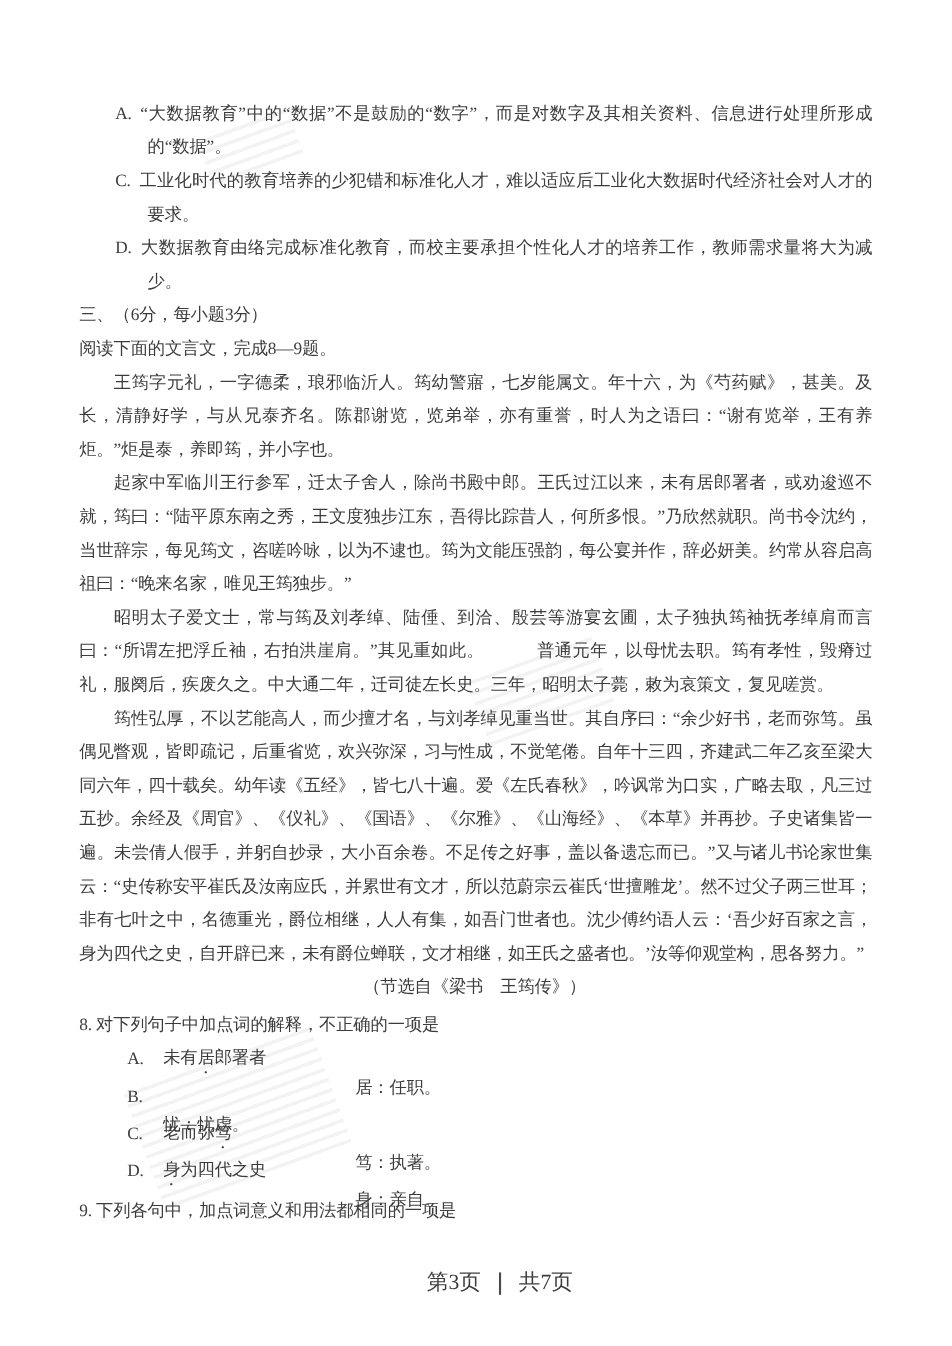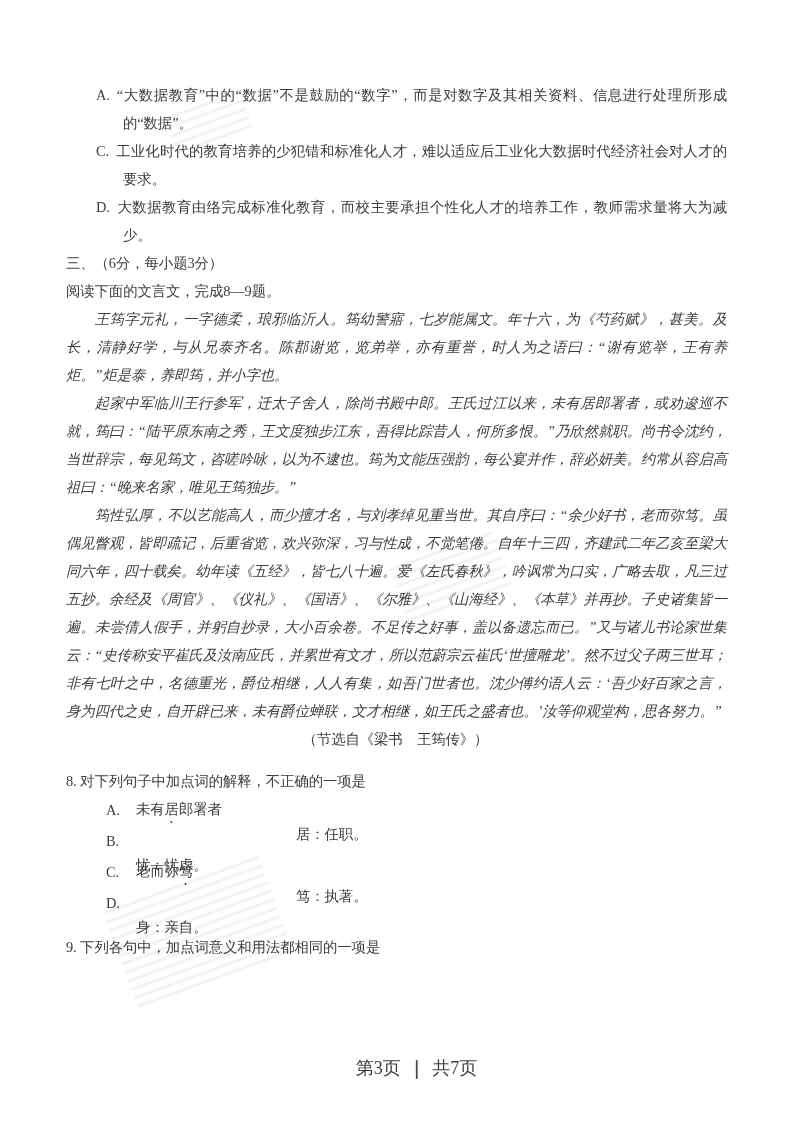--- a/index.html
+++ b/index.html
@@ -22,23 +22,23 @@
     font-size: 14.4px;
     letter-spacing: -0.1px;
     line-height: 28px;
     text-align: justify;
   }
   p { margin: 0; }
   
   .opt { padding-left: 57px; text-indent: -27px; }
   .optlabel { margin-right: 7px; }
   
-  .para { text-indent: 2em; font-style: italic; }
+  .para { text-indent: 2em; }
   .source { text-align: center; padding-right: 2px; }
-  .qstem { margin-top: 14px; }
+  .qstem { margin-top: 3px; }
   
   .q8row { display: flex; margin-left: 40px; height: 31px; line-height: 31px; }
   .q8label { width: 30px; flex: none; }
   .q8phrase { width: 160px; flex: none; font-family: Liberation Mono, monospace; }
   .q8gloss { flex: 1; margin-top: 24px; }
   .dotchar {
     -webkit-text-emphasis: filled dot;
     -webkit-text-emphasis-position: under right;
     text-emphasis: filled dot;
     text-emphasis-position: under right;
@@ -79,20 +79,21 @@
 
     <p class="opt"><span class="optlabel">A.</span><span>“大数据教育”中的“数据”不是鼓励的“数字”，而是对数字及其相关资料、信息进行处理所形成的“数据”。</span></p>
     <p class="opt"><span class="optlabel">C.</span><span>工业化时代的教育培养的少犯错和标准化人才，难以适应后工业化大数据时代经济社会对人才的要求。</span></p>
     <p class="opt"><span class="optlabel">D.</span><span>大数据教育由络完成标准化教育，而校主要承担个性化人才的培养工作，教师需求量将大为减少。</span></p>
 
     <p>三、（6分，每小题3分）</p>
     <p>阅读下面的文言文，完成8—9题。</p>
 
     <p class="para">王筠字元礼，一字德柔，琅邪临沂人。筠幼警寤，七岁能属文。年十六，为《芍药赋》，甚美。及长，清静好学，与从兄泰齐名。陈郡谢览，览弟举，亦有重誉，时人为之语曰：“谢有览举，王有养炬。”炬是泰，养即筠，并小字也。</p>
     <p class="para">起家中军临川王行参军，迁太子舍人，除尚书殿中郎。王氏过江以来，未有居郎署者，或劝逡巡不就，筠曰：“陆平原东南之秀，王文度独步江东，吾得比踪昔人，何所多恨。”乃欣然就职。尚书令沈约，当世辞宗，每见筠文，咨嗟吟咏，以为不逮也。筠为文能压强韵，每公宴并作，辞必妍美。约常从容启高祖曰：“晚来名家，唯见王筠独步。”</p>
+    <p class="para">昭明太子爱文士，常与筠及刘孝绰、陆倕、到洽、殷芸等游宴玄圃，太子独执筠袖抚孝绰肩而言曰：“所谓左把浮丘袖，右拍洪崖肩。”其见重如此。　　　普通元年，以母忧去职。筠有孝性，毁瘠过礼，服阕后，疾废久之。中大通二年，迁司徒左长史。三年，昭明太子薨，敕为哀策文，复见嗟赏。</p>
     <p class="para">筠性弘厚，不以艺能高人，而少擅才名，与刘孝绰见重当世。其自序曰：“余少好书，老而弥笃。虽偶见瞥观，皆即疏记，后重省览，欢兴弥深，习与性成，不觉笔倦。自年十三四，齐建武二年乙亥至梁大同六年，四十载矣。幼年读《五经》，皆七八十遍。爱《左氏春秋》，吟讽常为口实，广略去取，凡三过五抄。余经及《周官》、《仪礼》、《国语》、《尔雅》、《山海经》、《本草》并再抄。子史诸集皆一遍。未尝倩人假手，并躬自抄录，大小百余卷。不足传之好事，盖以备遗忘而已。”又与诸儿书论家世集云：“史传称安平崔氏及汝南应氏，并累世有文才，所以范蔚宗云崔氏‘世擅雕龙’。然不过父子两三世耳；非有七叶之中，名德重光，爵位相继，人人有集，如吾门世者也。沈少傅约语人云：‘吾少好百家之言，身为四代之史，自开辟已来，未有爵位蝉联，文才相继，如王氏之盛者也。’汝等仰观堂构，思各努力。”</p>
     <p class="source">（节选自《梁书　王筠传》）</p>
 
     <p class="qstem">8. 对下列句子中加点词的解释，不正确的一项是</p>
 
     <div class="q8row">
       <span class="q8label">A.</span>
       <span class="q8phrase"><span>未有</span><span class="dotchar">居</span><span>郎署者</span></span>
       <span class="q8gloss">居：任职。</span>
     </div>
@@ -103,20 +104,21 @@
     </div>
 
     <div class="q8row">
       <span class="q8label">C.</span>
       <span class="q8phrase"><span>老而弥</span><span class="dotchar">笃</span><span></span></span>
       <span class="q8gloss">笃：执著。</span>
     </div>
 
     <div class="q8row">
       <span class="q8label">D.</span>
+      <span class="q8phrase"><span></span><span class="dotchar">身</span><span>为四代之史</span></span>
       <span class="q8gloss">身：亲自。</span>
     </div>
 
     <p class="qstem">9. 下列各句中，加点词意义和用法都相同的一项是</p>
 
   </div>
 
   <div class="footer">
     <span>第3页</span><span class="sep">｜</span><span>共7页</span>
   </div>

